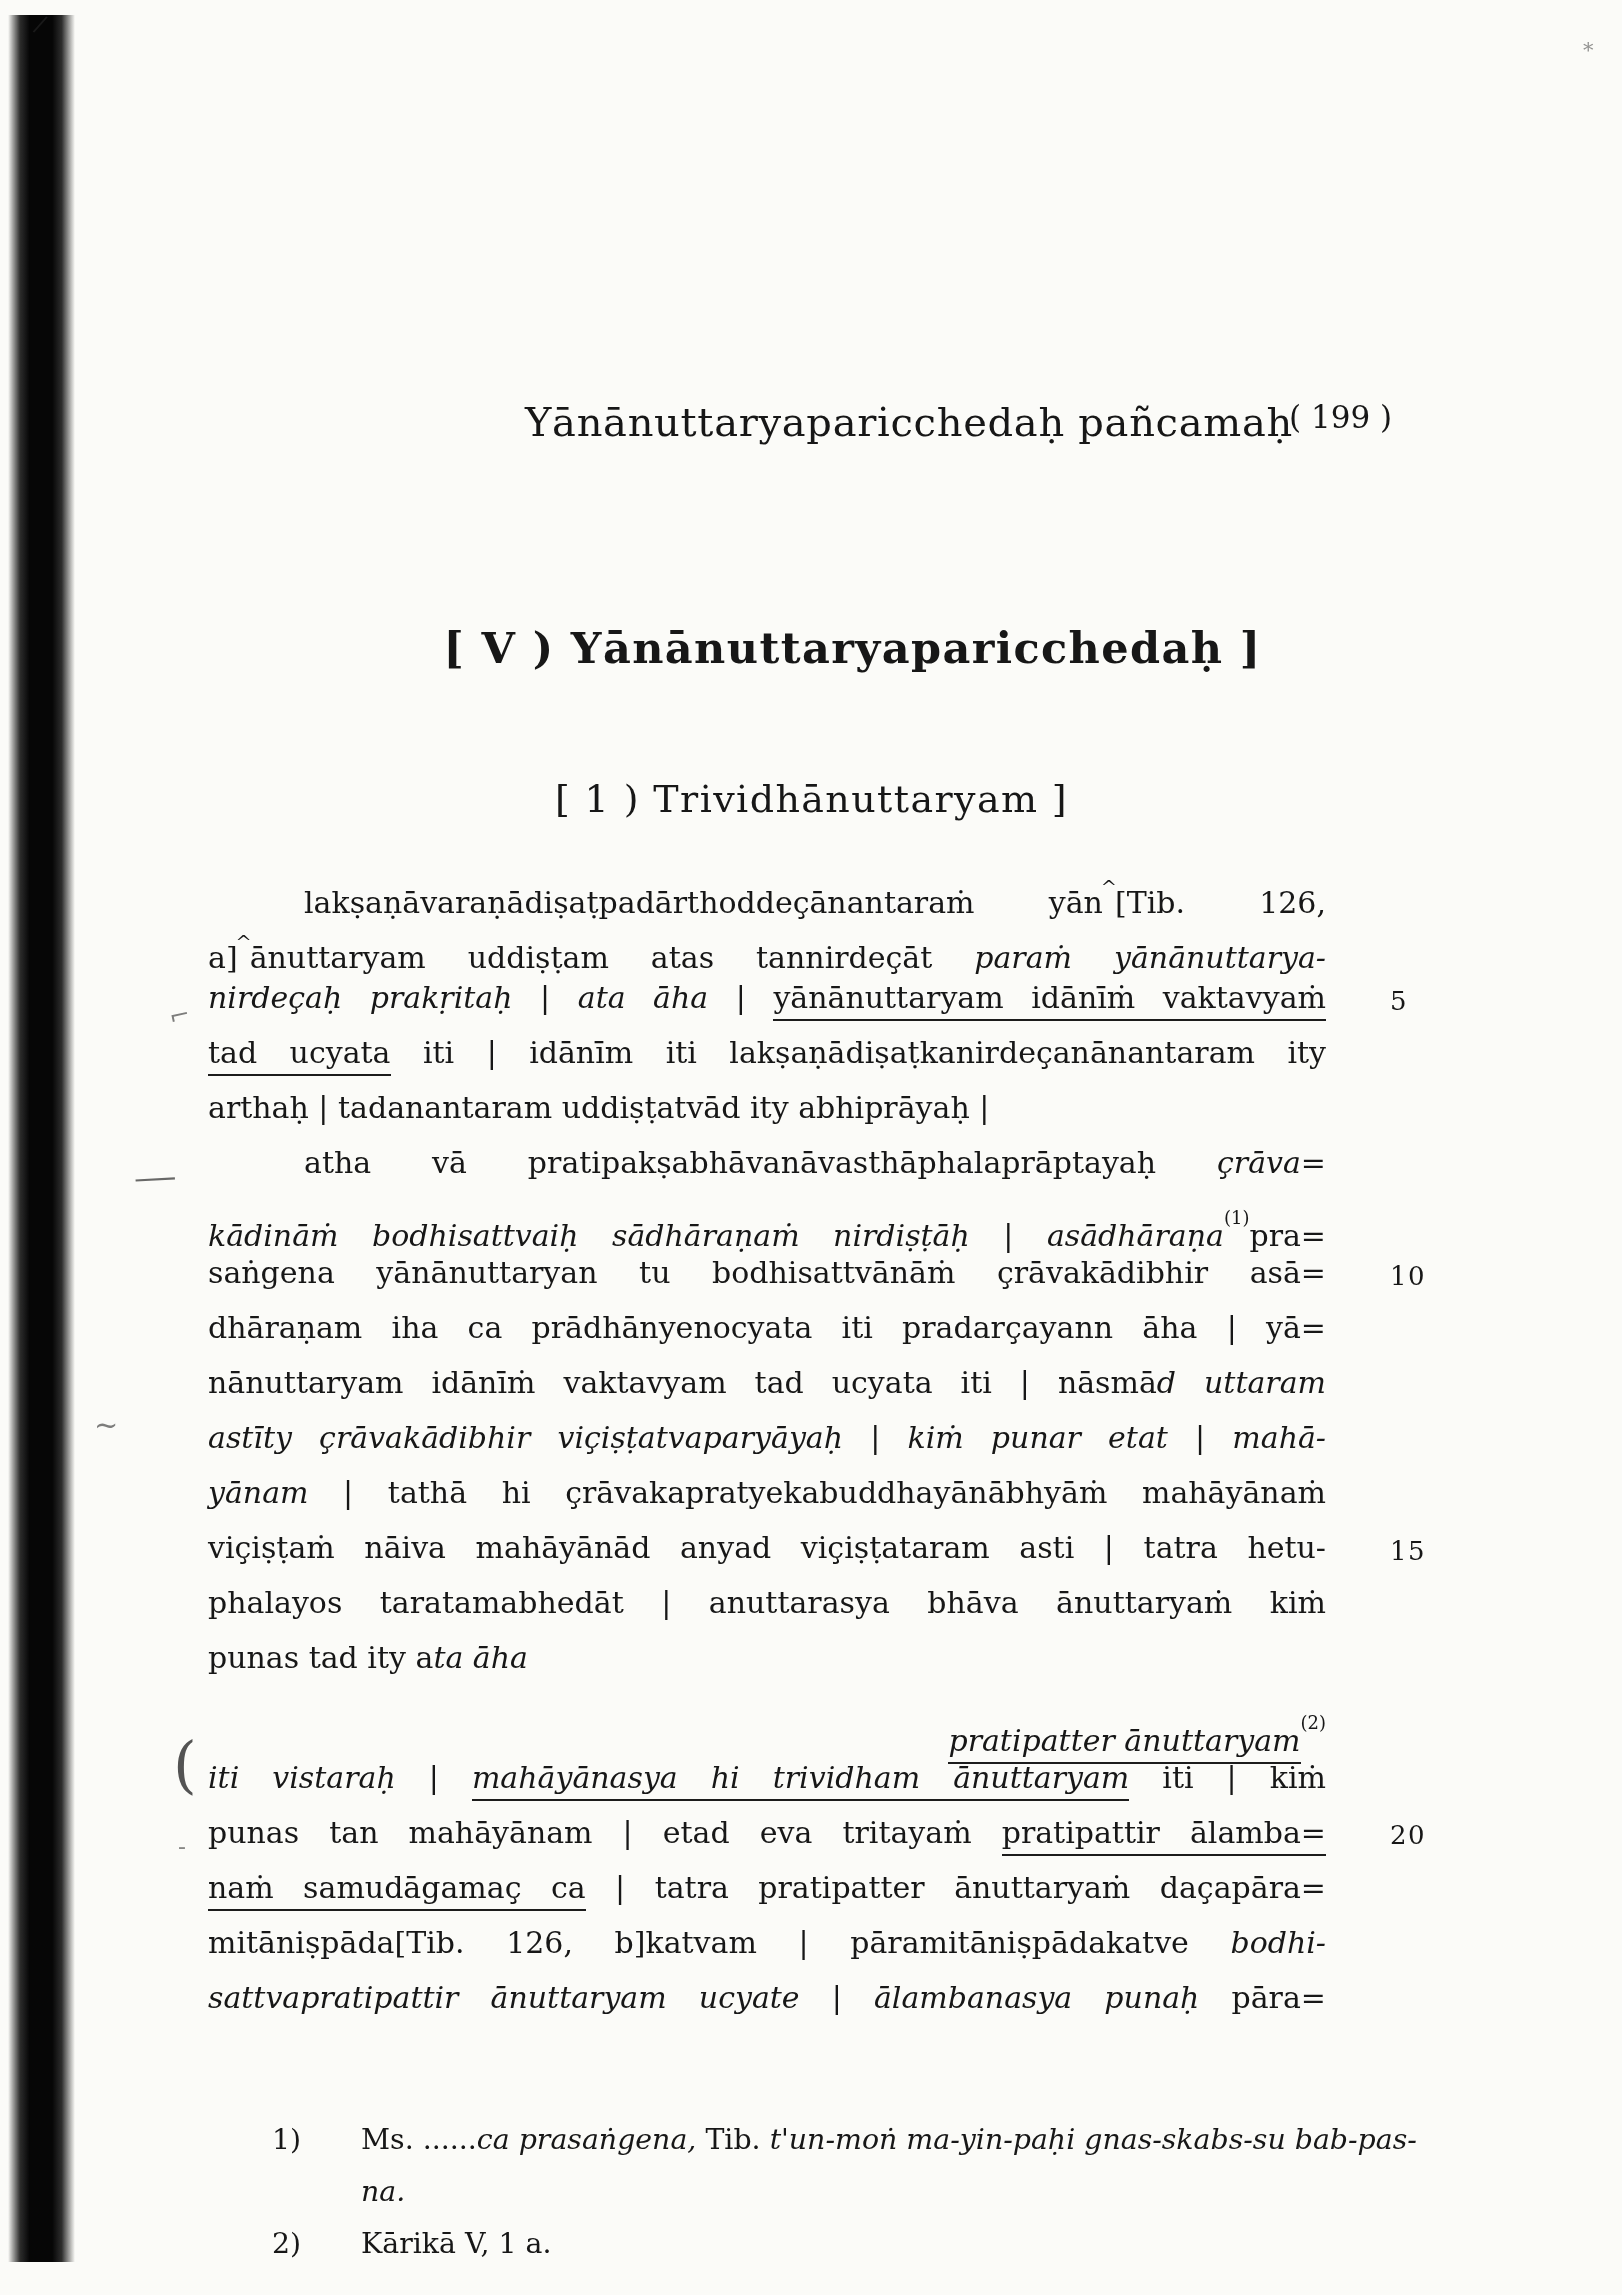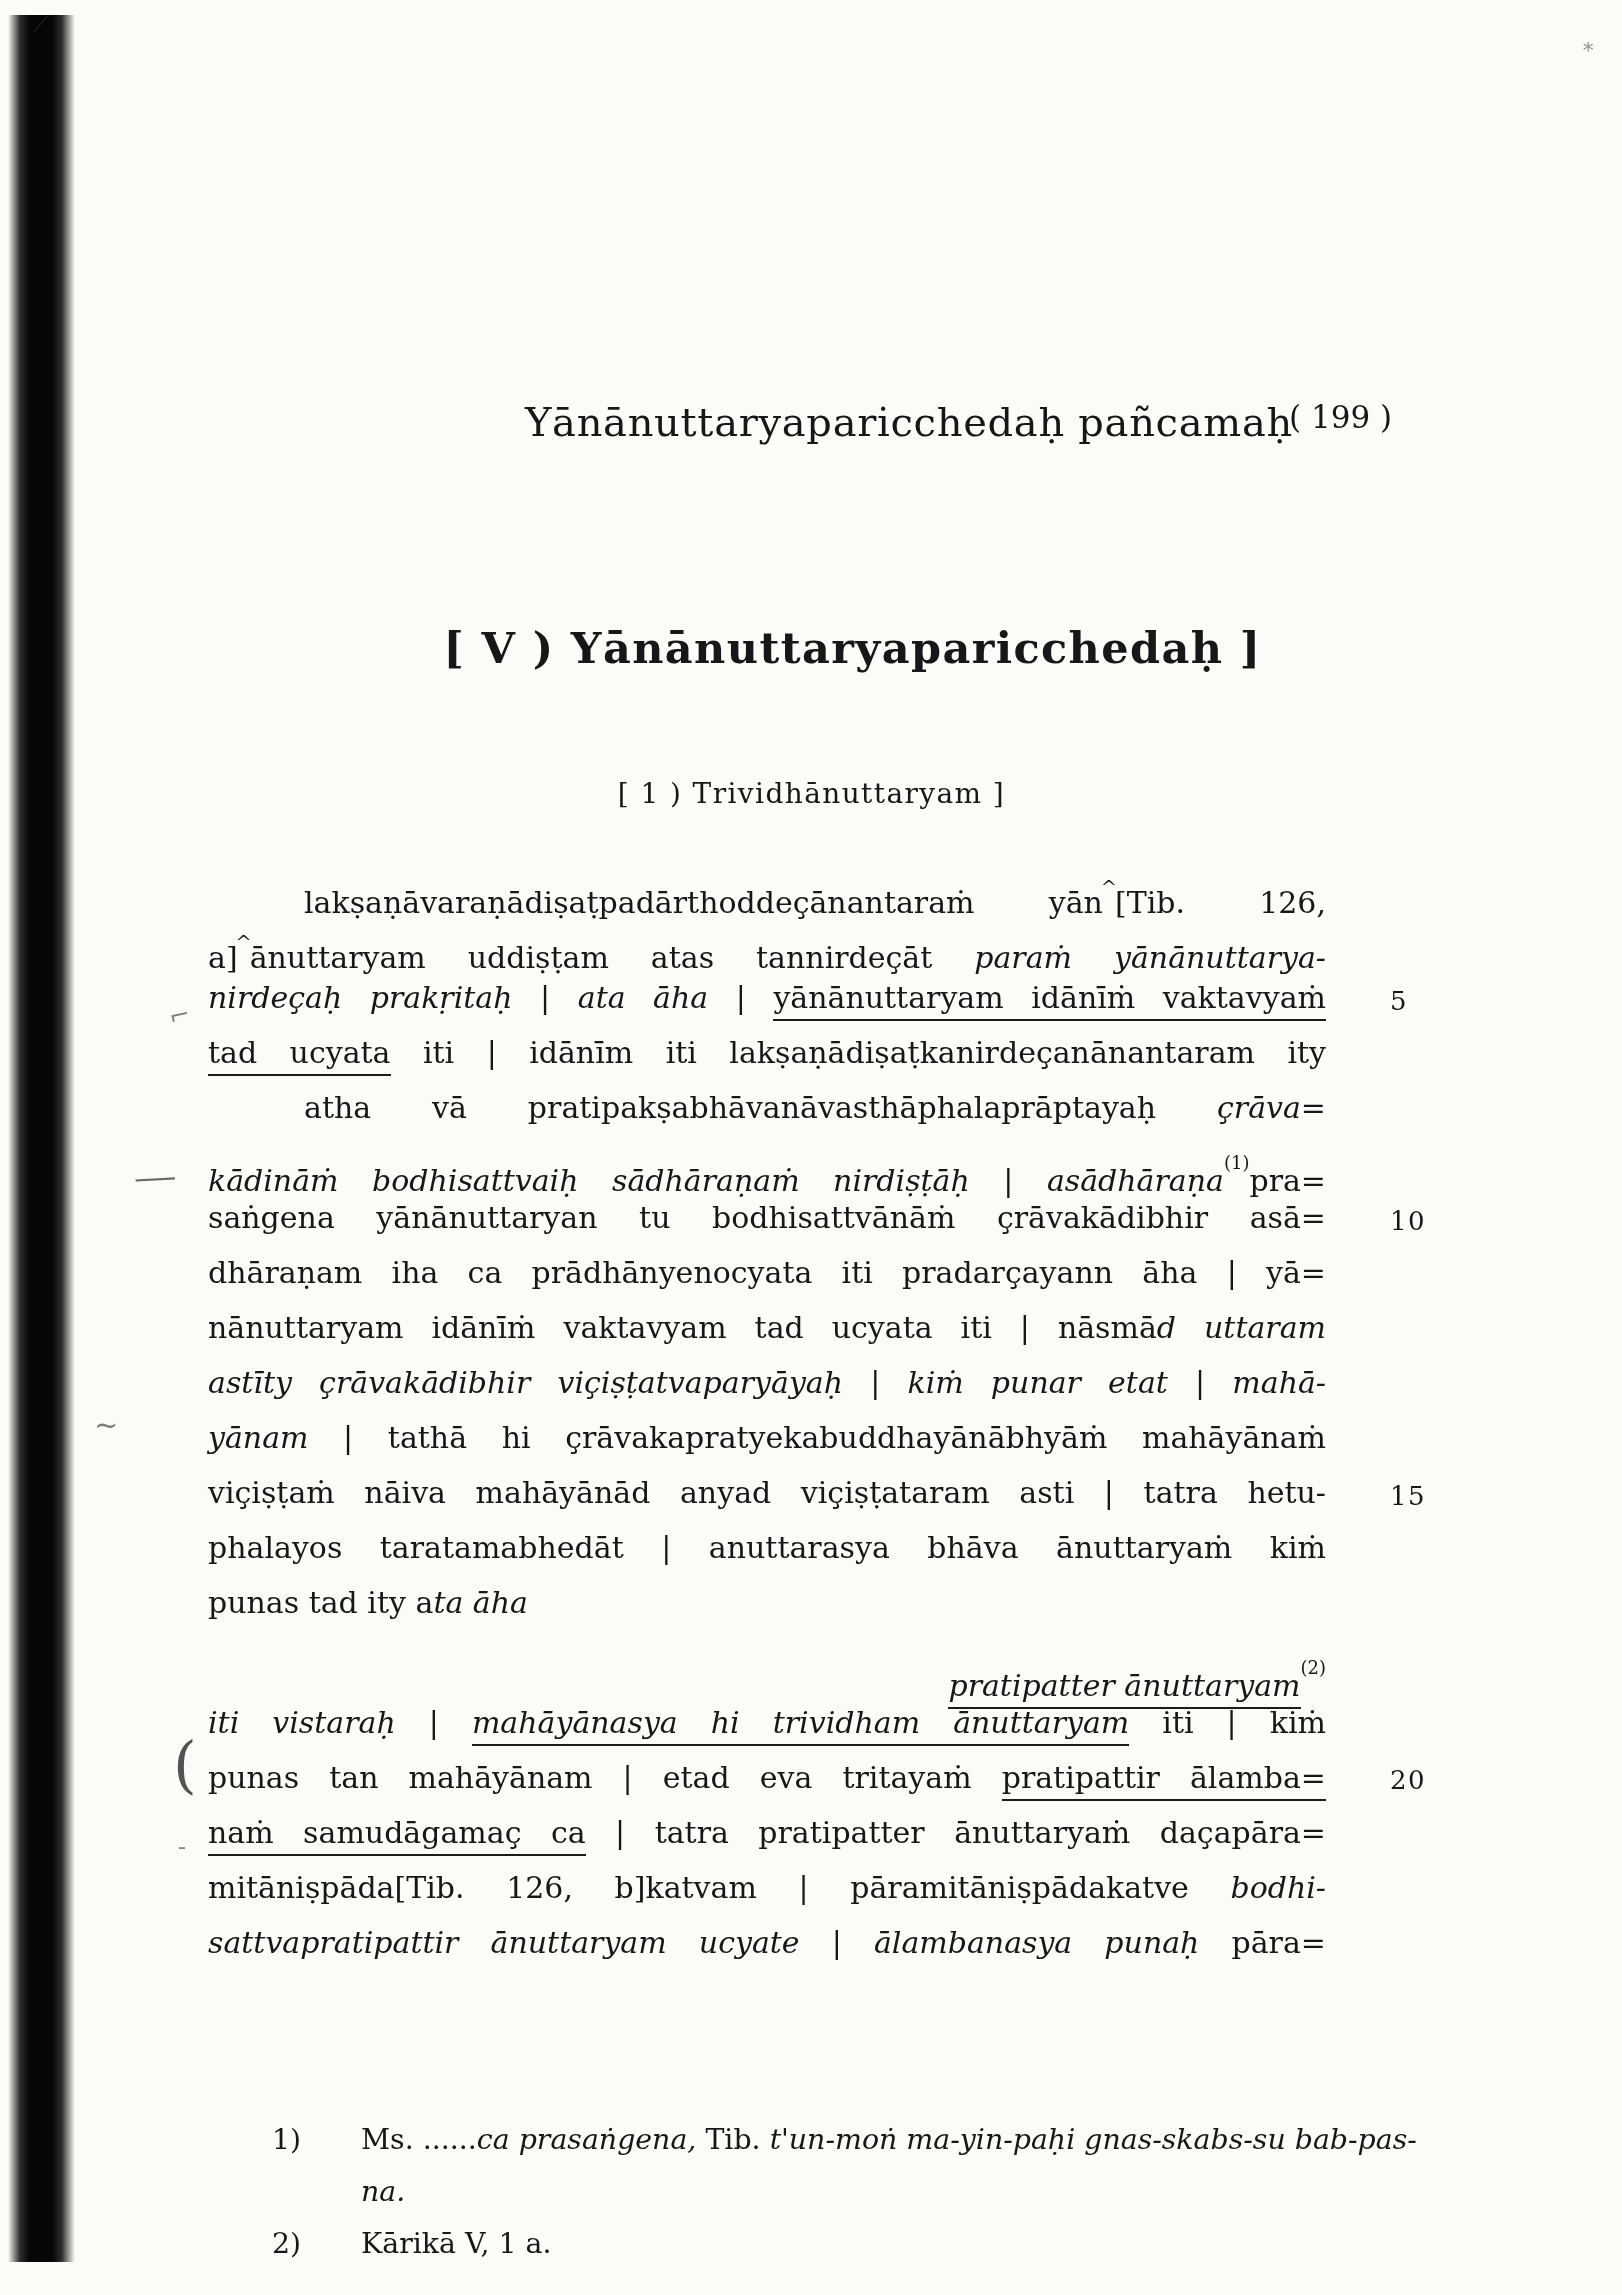--- a/index.html
+++ b/index.html
@@ -18,21 +18,21 @@
       rgba(8,8,8,.3) 93%, rgba(8,8,8,0) 100%);
     filter:blur(0.7px);
   }
   .header{position:absolute; top:399px; left:0; width:1623px; height:49px;}
   .header-title{position:absolute; left:485px; top:0; font-size:40px; letter-spacing:0.7px; white-space:nowrap;margin-left:40px;}
   .page-num{position:absolute; left:1289px; top:0; font-size:31px; font-weight:normal; white-space:nowrap;}
 
   .h-chapter{position:absolute; top:623px; left:0; width:1623px; text-align:center;
     font-size:43px; font-weight:bold; letter-spacing:1.4px; white-space:nowrap;margin-left:41px;}
   .h-section{position:absolute; top:777px; left:0; width:1623px; text-align:center;
-    font-size:28px; letter-spacing:1.4px; white-space:nowrap;}
+    font-size:38px; letter-spacing:1.4px; white-space:nowrap;}
 
   .body{position:absolute; top:871px; left:208px; width:1118px; font-size:30px;}
   .bline{position:relative; line-height:34px; height:55px;}
   .bline.justify{text-align:justify; text-align-last:justify;}
   .bline.indent{text-indent:96px;}
   .bline.center-k{text-align:right; padding-left:230px; margin-top:9.7px;}
 
   .seg-i{font-style:italic;}
   .seg-u{border-bottom:2.8px solid #1c1c1c; padding-bottom:4.2px;}
   .seg-sup{font-size:18px; vertical-align:22px;}
@@ -65,20 +65,21 @@
   </div>
 
   <div class="h-chapter">[ V )   Yānānuttaryaparicchedaḥ ]</div>
   <div class="h-section">[ 1 )   Trividhānuttaryam ]</div>
 
   <div class="body" id="body-text">
       <div class="bline justify indent"><span>lakṣaṇāvaraṇādiṣaṭpadārthoddeçānantaraṁ yān</span><span class="seg-caret">^</span><span>[Tib. 126,</span></div>
       <div class="bline justify"><span>a]</span><span class="seg-caret">^</span><span>ānuttaryam uddiṣṭam atas tannirdeçāt </span><span class="seg-i">paraṁ yānānuttarya-</span></div>
       <div class="bline justify"><span class="seg-i">nirdeçaḥ prakṛitaḥ</span><span> | </span><span class="seg-i">ata āha</span><span> | </span><span class="seg-u">yānānuttaryam idānīṁ vaktavyaṁ</span><span class="mnum">5</span></div>
       <div class="bline justify"><span class="seg-u">tad ucyata</span><span> iti | idānīm iti lakṣaṇādiṣaṭkanirdeçanānantaram ity</span></div>
+      <div class="bline"><span>arthaḥ | tadanantaram uddiṣṭatvād ity abhiprāyaḥ |</span></div>
       <div class="bline justify indent"><span>atha vā pratipakṣabhāvanāvasthāphalaprāptayaḥ </span><span class="seg-i">çrāva=</span></div>
       <div class="bline justify"><span class="seg-i">kādināṁ bodhisattvaiḥ sādhāraṇaṁ nirdiṣṭāḥ</span><span> | </span><span class="seg-i">asādhāraṇa</span><span class="seg-sup">(1)</span><span>pra=</span></div>
       <div class="bline justify"><span>saṅgena yānānuttaryan tu bodhisattvānāṁ çrāvakādibhir asā=</span><span class="mnum">10</span></div>
       <div class="bline justify"><span>dhāraṇam iha ca prādhānyenocyata iti pradarçayann āha | yā=</span></div>
       <div class="bline justify"><span>nānuttaryam idānīṁ vaktavyam tad ucyata iti | nāsmā</span><span class="seg-i">d uttaram</span></div>
       <div class="bline justify"><span class="seg-i">astīty çrāvakādibhir viçiṣṭatvaparyāyaḥ</span><span> | </span><span class="seg-i">kiṁ punar etat</span><span> | </span><span class="seg-i">mahā-</span></div>
       <div class="bline justify"><span class="seg-i">yānam</span><span> | tathā hi çrāvakapratyekabuddhayānābhyāṁ mahāyānaṁ</span></div>
       <div class="bline justify"><span>viçiṣṭaṁ nāiva mahāyānād anyad viçiṣṭataram asti | tatra hetu-</span><span class="mnum">15</span></div>
       <div class="bline justify"><span>phalayos taratamabhedāt | anuttarasya bhāva ānuttaryaṁ kiṁ</span></div>
       <div class="bline"><span>punas tad ity a</span><span class="seg-i">ta āha</span></div>

